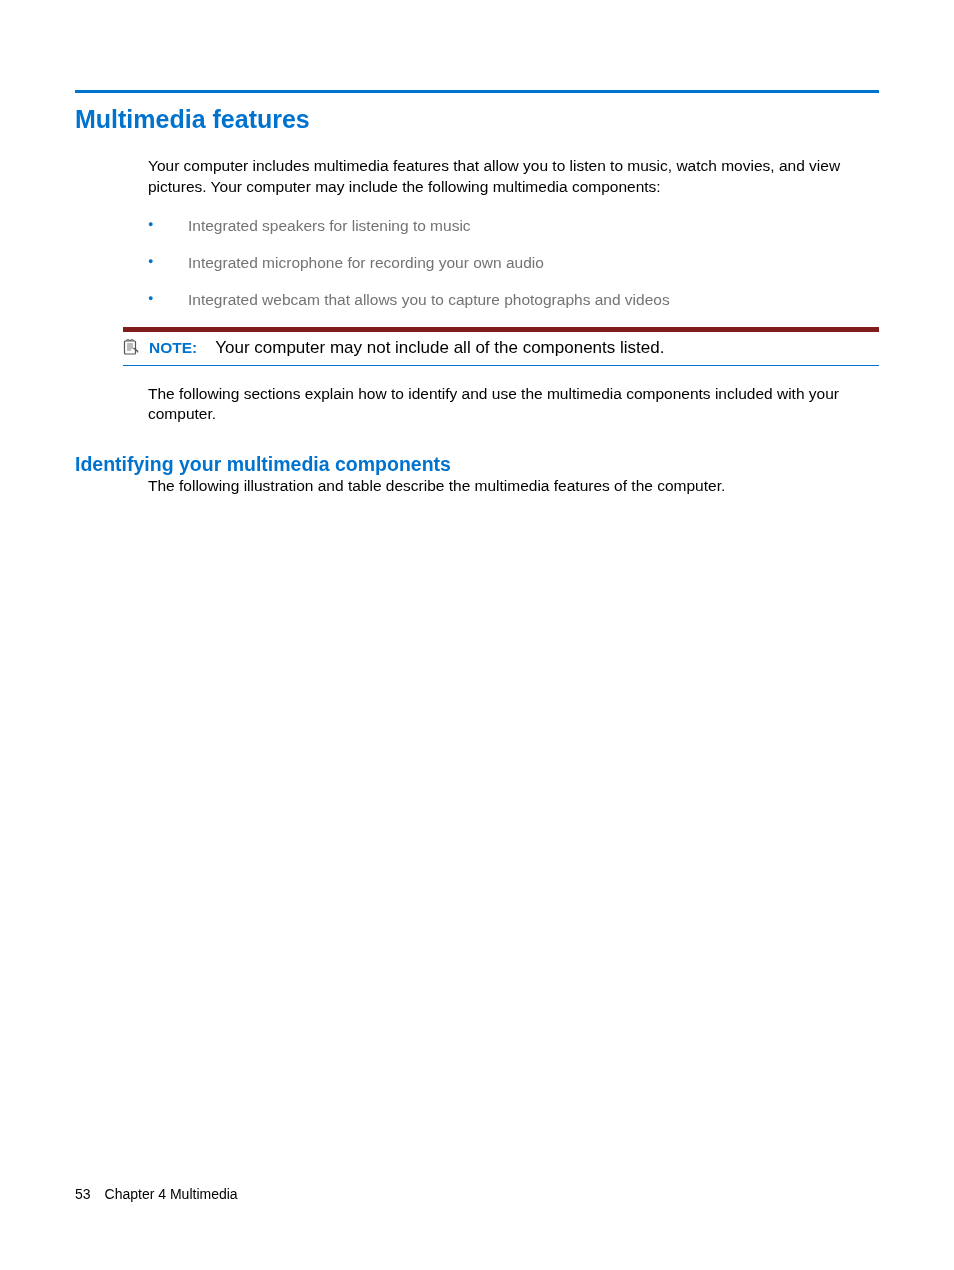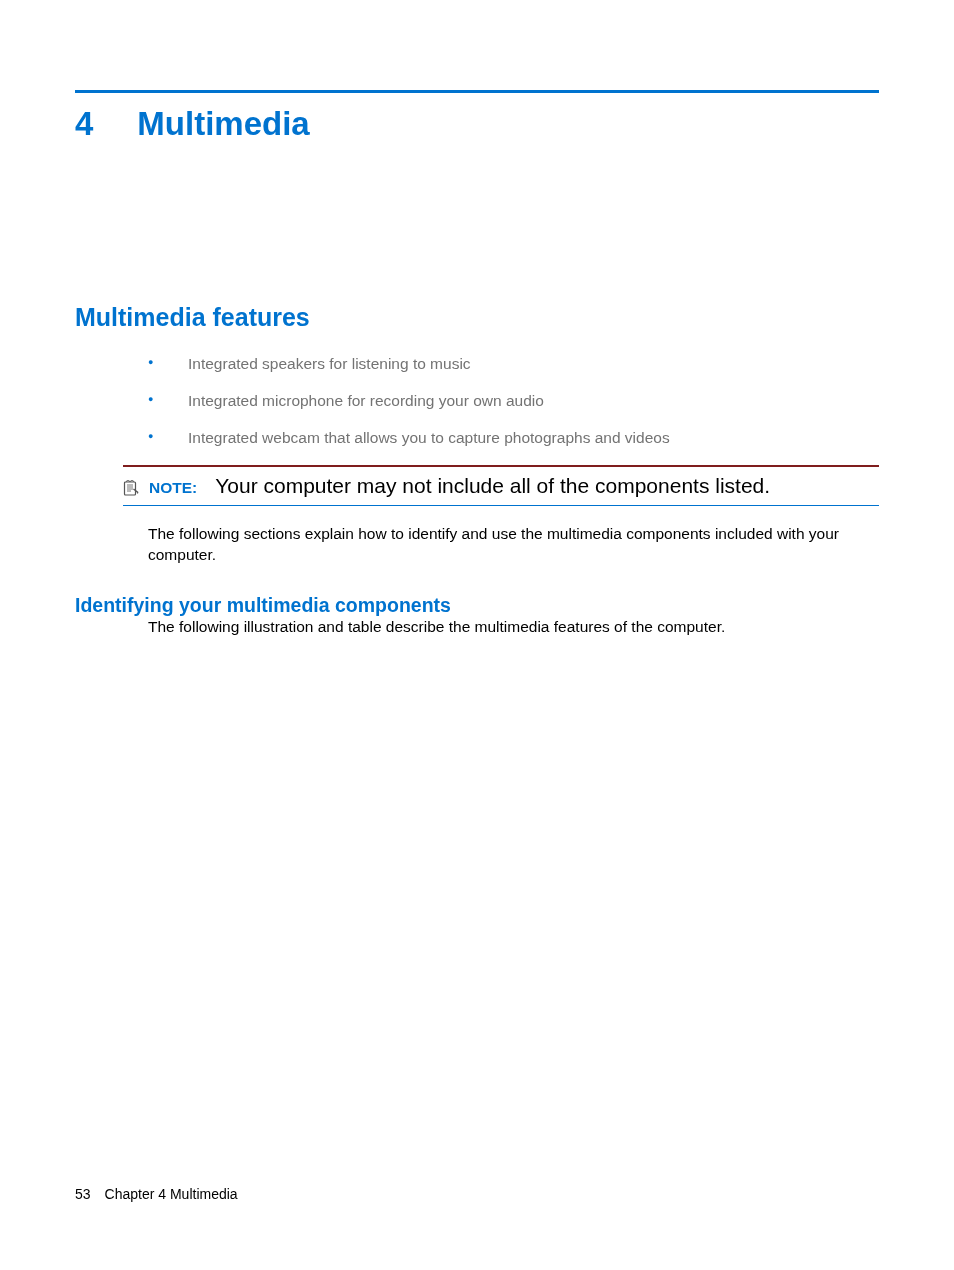--- a/index.html
+++ b/index.html
@@ -62,42 +62,42 @@
     ul.bullet-list li::before {
       content: "●";
       position: absolute;
       left: 0;
       top: 2px;
       color: #0073cf;
       font-size: 9px;
     }
     .note-box {
       margin-left: 48px;
-      border-top: 2px solid #7f1d1d;
+      border-top: 5px solid #7f1d1d;
       border-bottom: 1px solid #0073cf;
       padding: 5px 0;
       display: flex;
-      align-items: flex-end;
+      align-items: center;
       margin-bottom: 18px;
     }
     .note-icon {
       flex-shrink: 0;
       width: 20px;
       margin-right: 6px;
       margin-top: 1px;
     }
     .note-label {
       font-size: 15.5px;
       font-weight: bold;
       color: #0073cf;
       margin-right: 18px;
       white-space: nowrap;
     }
     .note-text {
-      font-size: 21px;
+      font-size: 17px;
       color: #000;
       line-height: 1.35;
     }
     .note-content {
       display: flex;
       align-items: baseline;
       flex-wrap: wrap;
     }
     .subsection-heading {
       font-size: 19.5px;
@@ -114,26 +114,24 @@
     }
     .footer-page {
       margin-right: 14px;
     }
   </style>
 </head>
 <body>
 
 <div class="page">
   <div class="chapter-rule"></div>
-  <h1 class="chapter-heading">
-    <span class="chapter-number">4</span><span>Multimedia</span>
-  </h1>
 
   <h2 class="section-heading">Multimedia features</h2>
 
+  <p class="body-text">Your computer includes multimedia features that allow you to listen to music, watch movies, and view pictures. Your computer may include the following multimedia components:</p>
 
   <ul class="bullet-list">
     <li>Integrated speakers for listening to music</li>
     <li>Integrated microphone for recording your own audio</li>
     <li>Integrated webcam that allows you to capture photographs and videos</li>
   </ul>
 
   <div class="note-box">
     <span class="note-icon">
       <svg viewBox="0 0 16 16" width="16" height="16">

